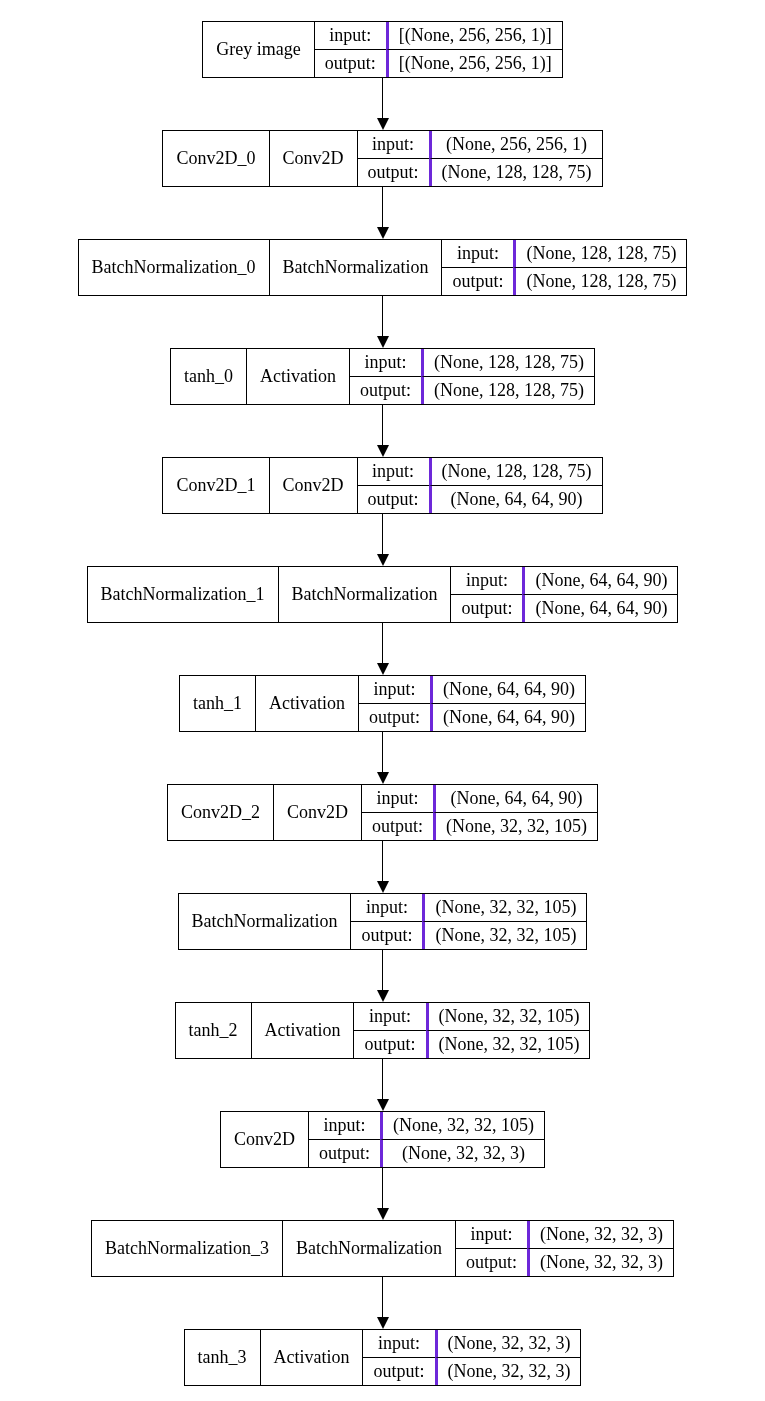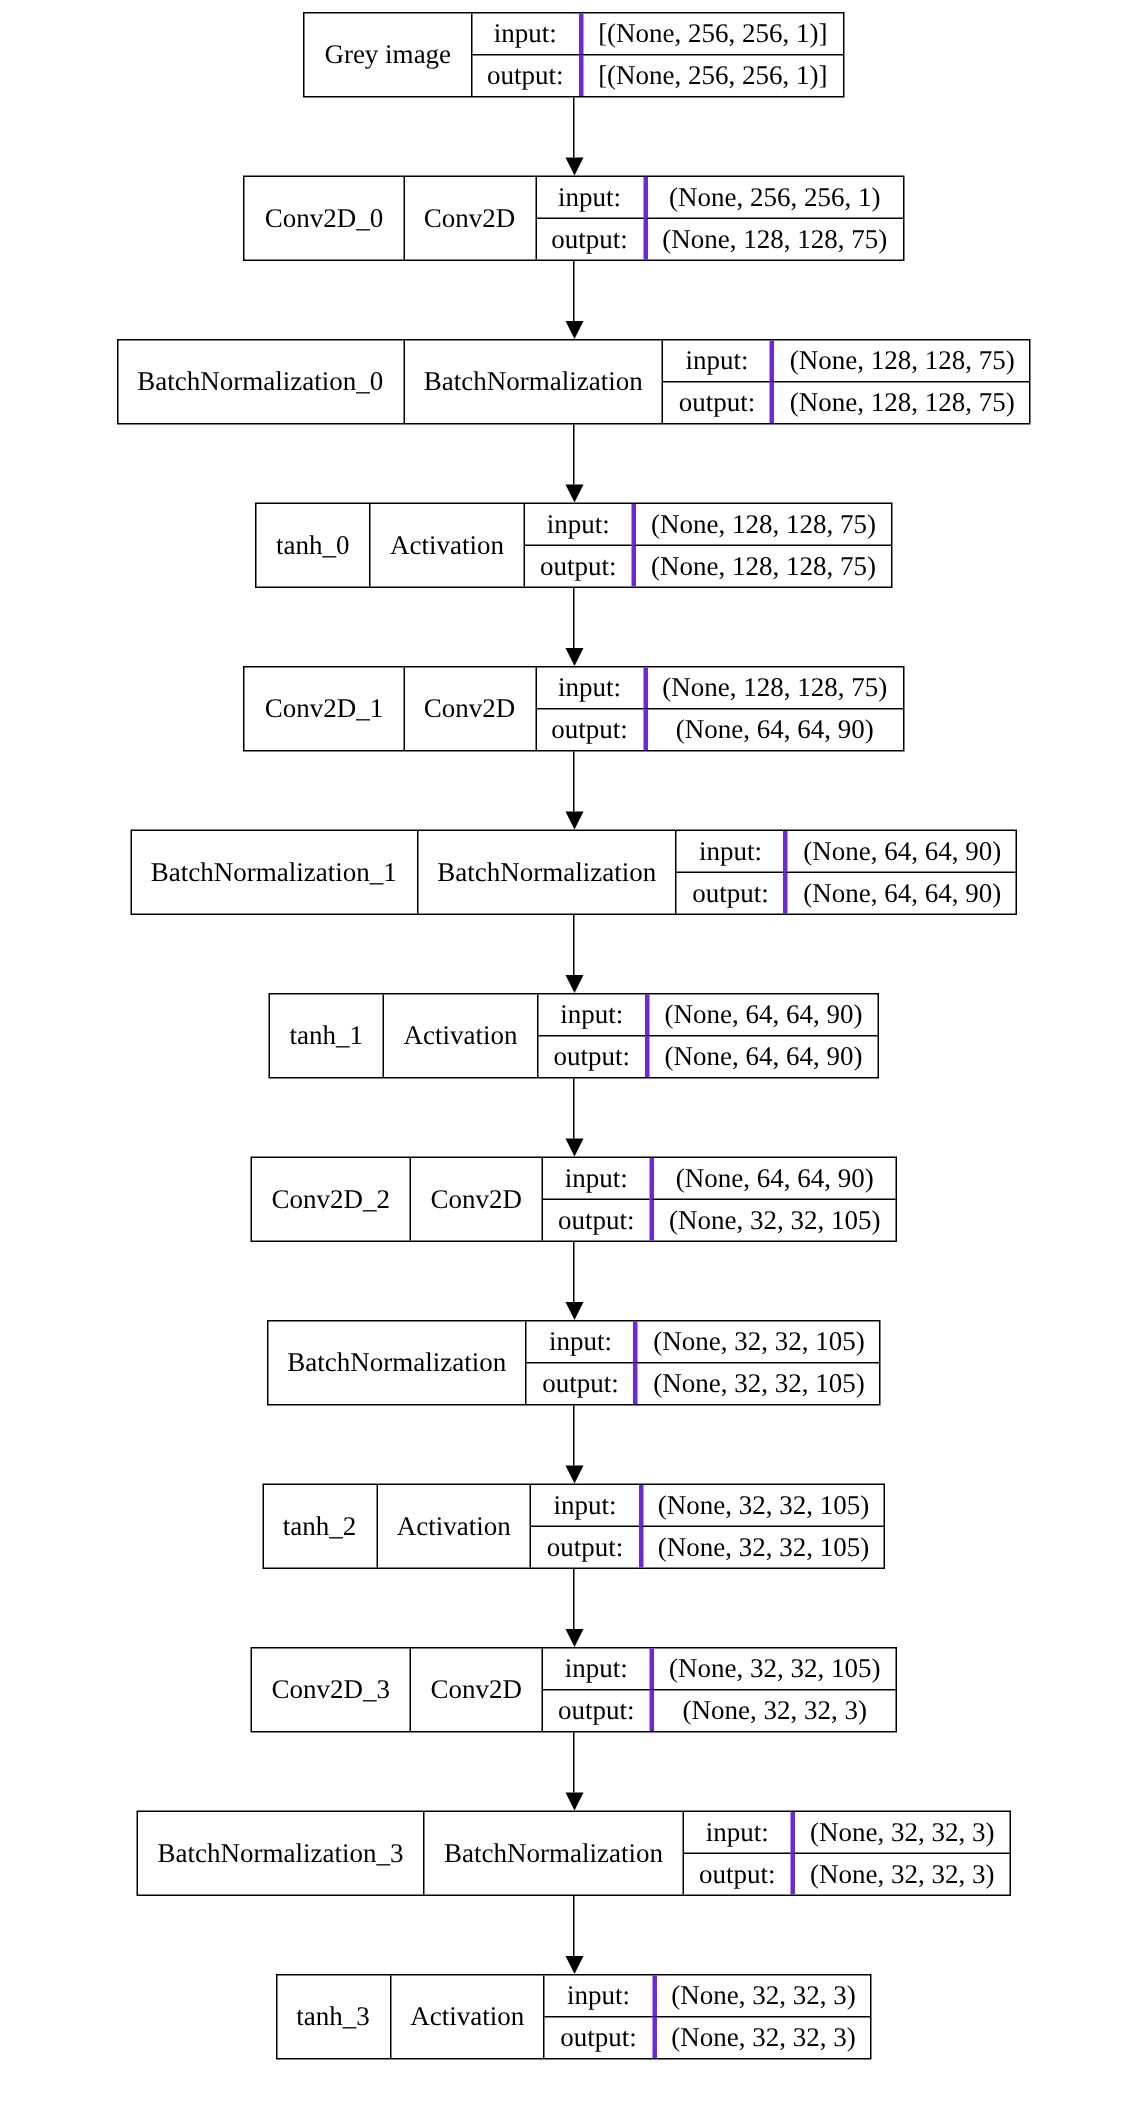--- a/index.html
+++ b/index.html
@@ -12,20 +12,21 @@
     min-height: 1401px;
     box-sizing: border-box;
     padding-top: 8px;
     padding-bottom: 2px;
     display: flex;
     flex-direction: column;
     align-items: center;
     background: #ffffff;
     font-family: "Liberation Serif", serif;
     color: #000000;
+    justify-content: center;
   }
   .layer-node {
     display: flex;
     align-items: stretch;
     border: 1px solid #000000;
     background: #ffffff;
     font-size: 18px;
     line-height: 1.1;
     white-space: nowrap;
   }
@@ -231,21 +232,20 @@
       <div class="shape-cell row2">(None, 32, 32, 105)</div>
     </div>
   </div>
 
   <div class="connector">
     <div class="line"></div>
     <div class="head"></div>
   </div>
 
   <div class="layer-node">
-    <div class="cell name-cell">Conv2D_3</div>
     <div class="cell type-cell">Conv2D</div>
     <div class="io-grid">
       <div class="label-cell row1">input:</div>
       <div class="shape-cell row1">(None, 32, 32, 105)</div>
       <div class="label-cell row2">output:</div>
       <div class="shape-cell row2">(None, 32, 32, 3)</div>
     </div>
   </div>
 
   <div class="connector">

